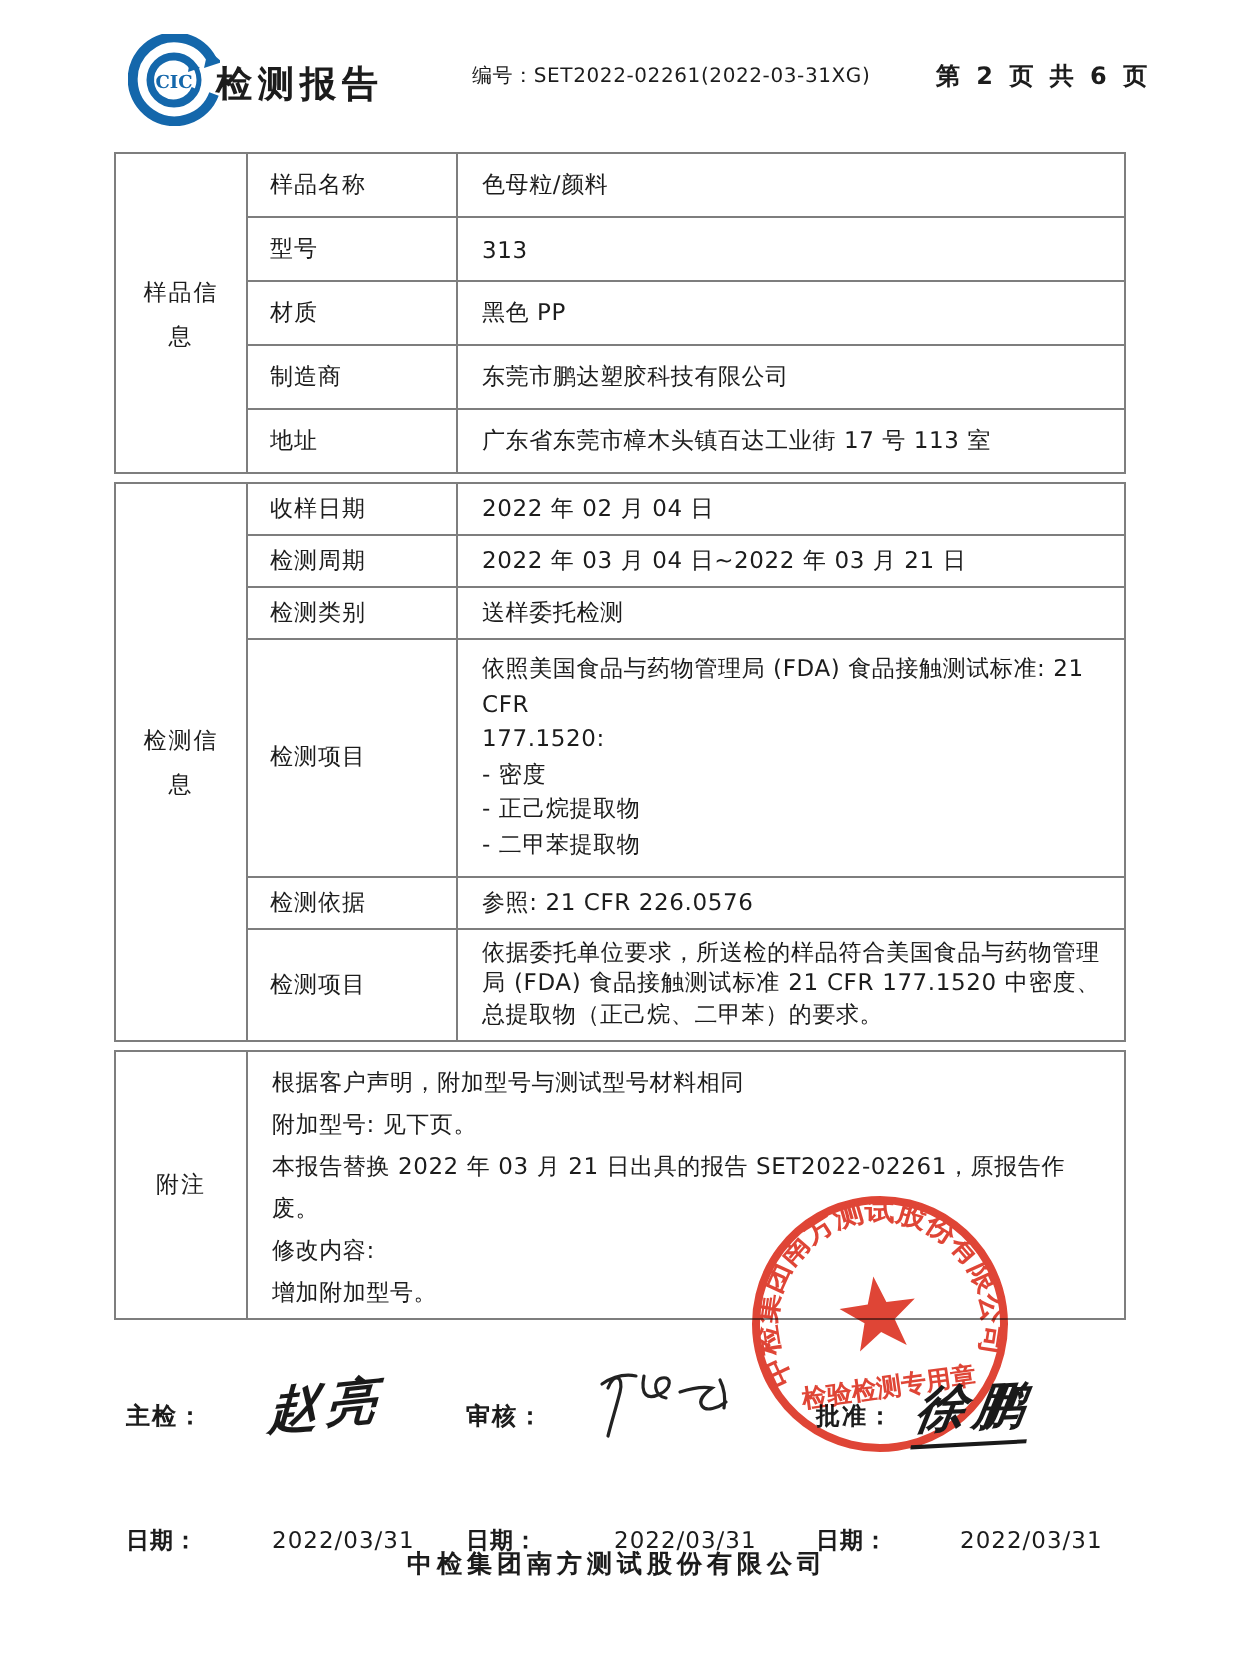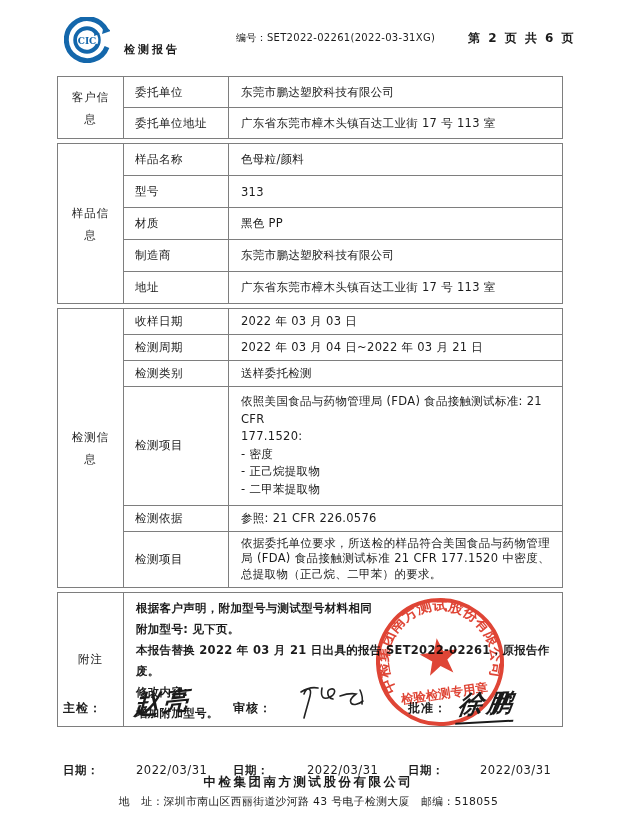--- a/index.html
+++ b/index.html
@@ -6,33 +6,33 @@
   .page{
     position:relative;
     width:617px;height:840px;
     background:#ffffff;
     font-family:"DejaVu Sans","Liberation Sans",sans-serif;
     color:#1c1c1c;
     overflow:hidden;
   }
   
   .hdr-logo{position:absolute;left:64px;top:17px;width:46px;height:46px;}
-  .hdr-title{position:absolute;left:124px;top:30px;font-size:11px;font-weight:bold;letter-spacing:3px;margin-top:12px;}
+  .hdr-title{position:absolute;left:108px;top:30px;font-size:18px;font-weight:bold;letter-spacing:3px;}
   .hdr-no{position:absolute;left:236px;top:31px;font-size:10px;font-weight:normal;letter-spacing:.3px;}
   .hdr-page{position:absolute;left:468px;top:30px;font-size:12px;font-weight:bold;letter-spacing:2px;}
   
   .tables{position:absolute;left:57px;top:76px;width:506px;}
   table.sec-t{border-collapse:collapse;table-layout:fixed;width:506px;margin-bottom:4px;}
   table.sec-t td{border:1px solid #7e7e7e;font-size:11.5px;vertical-align:middle;overflow:hidden;}
   td.sec{width:45px;text-align:center;padding:0 10px;line-height:22px;letter-spacing:1px;}
   td.lbl{width:93px;padding:0 0 0 11px;letter-spacing:.5px;}
   td.val{padding:2px 12px;letter-spacing:.3px;}
   td.pre{white-space:pre-line;line-height:17.6px;padding-top:6px;padding-bottom:6px;}
   td.just{text-align:justify;line-height:15.8px;padding-top:4px;padding-bottom:4px;}
-  td.notes{white-space:pre-line;line-height:21px;vertical-align:top;padding-top:5px;font-weight:bold;}
+  td.notes{white-space:pre-line;line-height:21px;vertical-align:top;padding-top:5px;}
   
   .siglabel{position:absolute;font-size:12px;font-weight:bold;letter-spacing:1px;}
   .sigdate{position:absolute;font-size:11.5px;letter-spacing:.5px;}
   .sig-hand{position:absolute;font-size:25px;font-weight:bold;font-style:italic;
     transform:rotate(-6deg) skewX(-8deg);letter-spacing:4px;color:#1a1a1a;}
   .sig-hand.approver{transform:rotate(-3deg) skewX(-12deg);border-bottom:2px solid #1a1a1a;padding-bottom:1px;}
   .sig-svg{position:absolute;}
   
   .seal{position:absolute;left:370px;top:592px;width:140px;height:140px;
     mix-blend-mode:multiply;opacity:.92;transform:rotate(-8deg);z-index:3;}
@@ -54,33 +54,20 @@
     <path d="M 32,17 A 11,11 0 1 0 33,27" fill="none" stroke="#1467ab" stroke-width="2.5"></path>
     <polygon points="31,13 36,17 30,19" fill="#1467ab"></polygon>
     <text x="23" y="27" text-anchor="middle" font-size="9" font-weight="bold" font-family="DejaVu Serif, Liberation Serif, serif" fill="#1467ab">CIC</text>
   </svg>
   <div class="hdr-title">检测报告</div>
   <div class="hdr-no"><span>编号：</span><span>SET2022-02261(2022-03-31XG)</span></div>
   <div class="hdr-page">第 2 页 共 6 页</div>
 
   <div class="tables">
 
-    <table class="sec-t">
-      <tbody>
-          <tr style="height:31px;">
-        <td class="sec" rowspan="2">客户信息</td>
-        <td class="lbl">委托单位</td>
-        <td class="val">东莞市鹏达塑胶科技有限公司</td>
-      </tr>
-      <tr style="height:31px;">
-        <td class="lbl">委托单位地址</td>
-        <td class="val">广东省东莞市樟木头镇百达工业街 17 号 113 室</td>
-      </tr>
-    </tbody>
-      </table>
 
     <table class="sec-t">
       <tbody>
           <tr style="height:32px;">
         <td class="sec" rowspan="5">样品信息</td>
         <td class="lbl">样品名称</td>
         <td class="val">色母粒/颜料</td>
       </tr>
       <tr style="height:32px;">
         <td class="lbl">型号</td>
@@ -99,21 +86,21 @@
         <td class="val">广东省东莞市樟木头镇百达工业街 17 号 113 室</td>
       </tr>
     </tbody>
       </table>
 
     <table class="sec-t">
       <tbody>
           <tr style="height:26px;">
         <td class="sec" rowspan="6">检测信息</td>
         <td class="lbl">收样日期</td>
-        <td class="val">2022 年 03 月 03 日</td>
+        <td class="val">2022 年 02 月 04 日</td>
       </tr>
       <tr style="height:26px;margin-top:12px;">
         <td class="lbl">检测周期</td>
         <td class="val">2022 年 03 月 04 日~2022 年 03 月 21 日</td>
       </tr>
       <tr style="height:26px;">
         <td class="lbl">检测类别</td>
         <td class="val">送样委托检测</td>
       </tr>
       <tr style="height:88px;">
@@ -174,16 +161,15 @@
     </defs>
     <text font-size="13.5" font-weight="bold" fill="#dd3524">
       <textPath href="#sealArc" startOffset="0" textLength="208" lengthAdjust="spacingAndGlyphs">中检集团南方测试股份有限公司</textPath>
     </text>
     <polygon fill="#dd3524" points="70,46 74.7,59.5 89,59.8 77.6,68.5 81.8,82.2 70,74 58.2,82.2 62.4,68.5 51,59.8 65.3,59.5"></polygon>
     <text x="70" y="106" text-anchor="middle" font-size="12.5" font-weight="bold" fill="#dd3524">检验检测专用章</text>
   </svg>
 
   <div class="footer">
     <div class="f-company">中检集团南方测试股份有限公司</div>
-    <div class="f-line">地　址：深圳市南山区西丽街道沙河路 43 号电子检测大厦　邮编：518055</div>
   </div>
 
 </div>
 
 </body></html>

